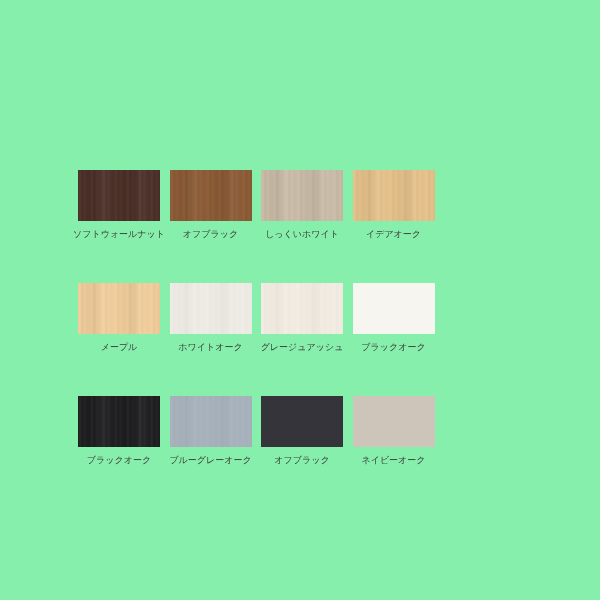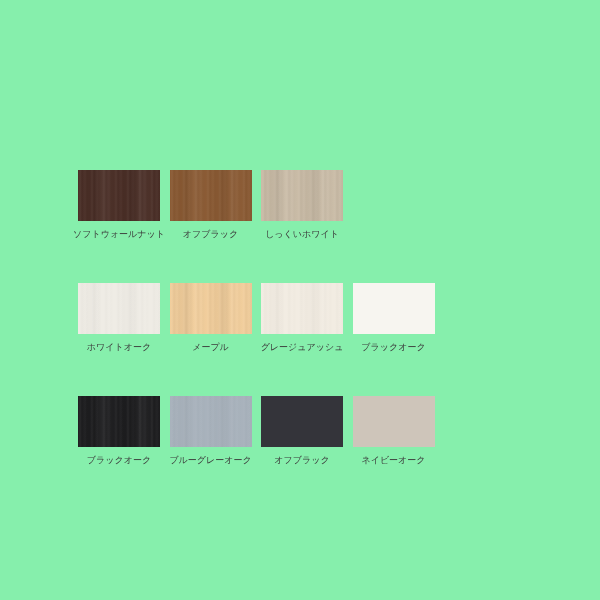--- a/index.html
+++ b/index.html
@@ -117,35 +117,42 @@
           </div>
           <div class="swatch-label">オフブラック</div>
         </div>
         <div class="swatch-cell">
           <div class="swatch-chip" style="background-color: rgb(201, 187, 166);">
             <div class="grain"></div>
             <div class="grain2"></div>
           </div>
           <div class="swatch-label">しっくいホワイト</div>
         </div>
+        <div class="swatch-cell">
+          <div class="swatch-chip" style="background-color: rgb(229, 193, 137);">
+            <div class="grain"></div>
+            <div class="grain2"></div>
+          </div>
+          <div class="swatch-label">イデアオーク</div>
+        </div>
       </div>
       <div class="swatch-row">
+        <div class="swatch-cell">
+          <div class="swatch-chip" style="background-color: rgb(241, 205, 155);">
+            <div class="grain"></div>
+            <div class="grain2"></div>
+          </div>
+          <div class="swatch-label">メープル</div>
+        </div>
         <div class="swatch-cell">
           <div class="swatch-chip soft" style="background-color: rgb(239, 236, 229);">
             <div class="grain"></div>
             <div class="grain2"></div>
           </div>
           <div class="swatch-label">ホワイトオーク</div>
-        </div>
-        <div class="swatch-cell">
-          <div class="swatch-chip" style="background-color: rgb(241, 205, 155);">
-            <div class="grain"></div>
-            <div class="grain2"></div>
-          </div>
-          <div class="swatch-label">メープル</div>
         </div>
         <div class="swatch-cell">
           <div class="swatch-chip soft" style="background-color: rgb(242, 236, 226);">
             <div class="grain"></div>
             <div class="grain2"></div>
           </div>
           <div class="swatch-label">グレージュアッシュ</div>
         </div>
         <div class="swatch-cell">
           <div class="swatch-chip flat" style="background-color: rgb(247, 245, 240);">

